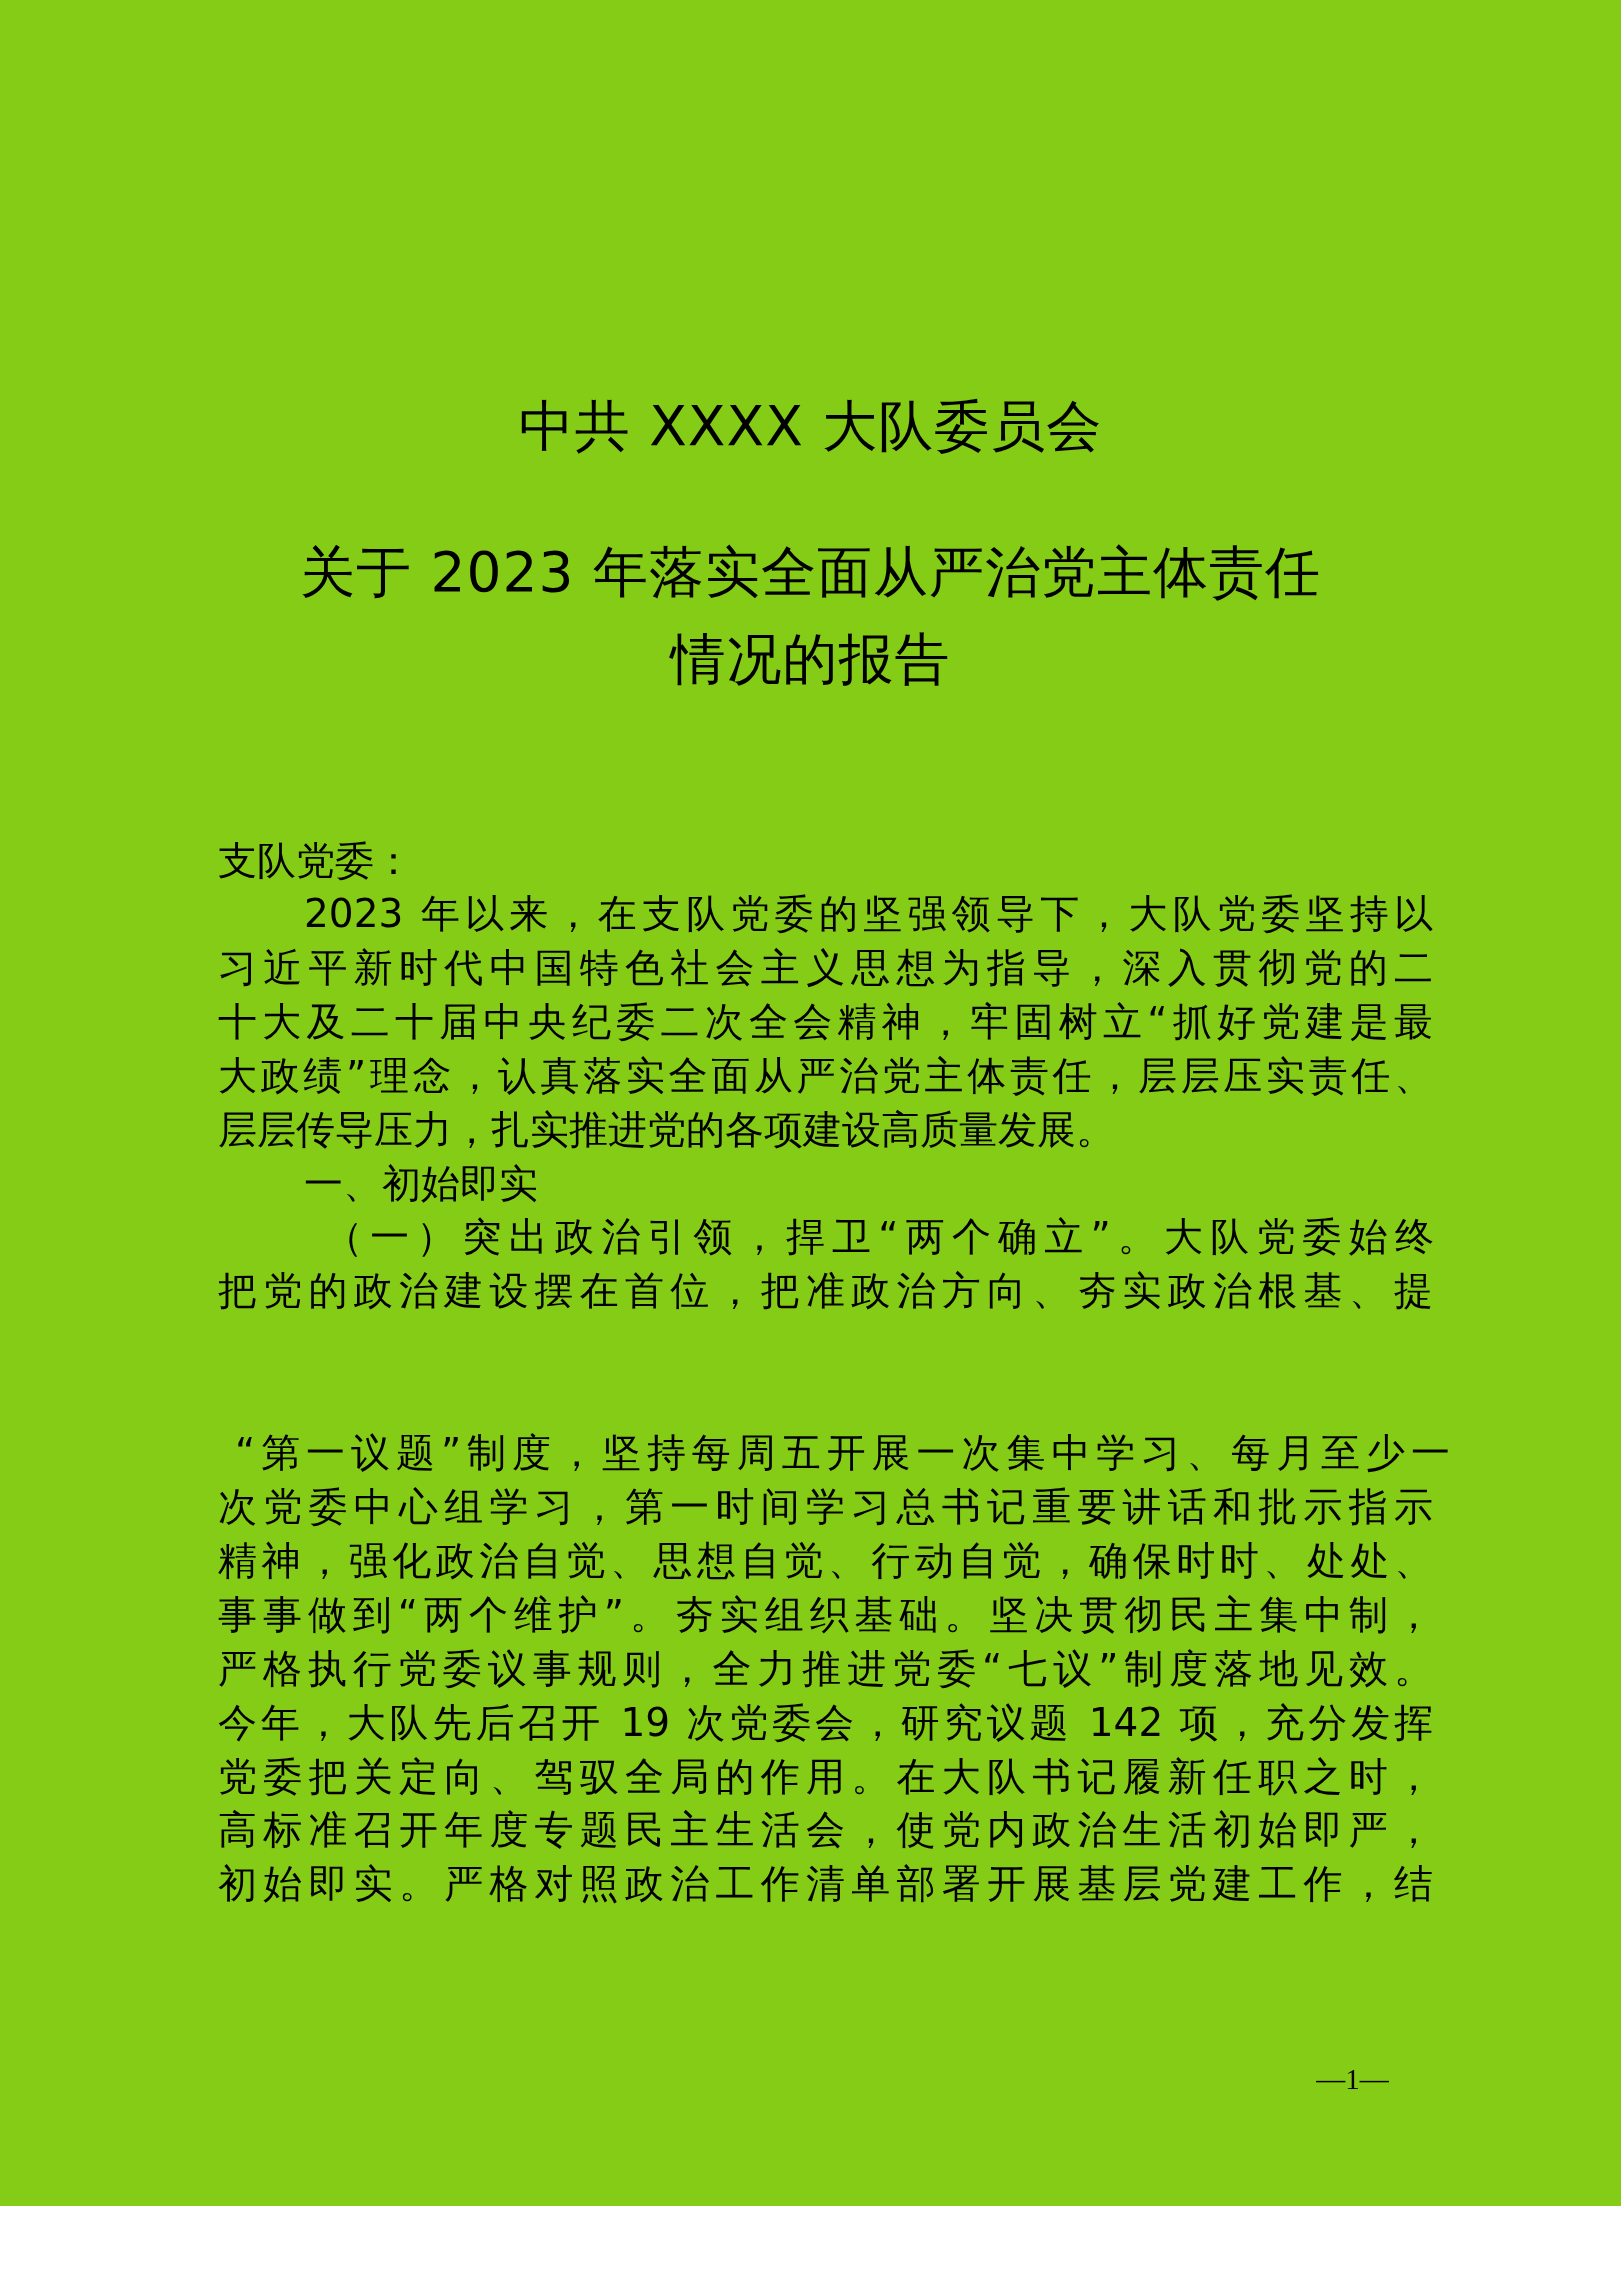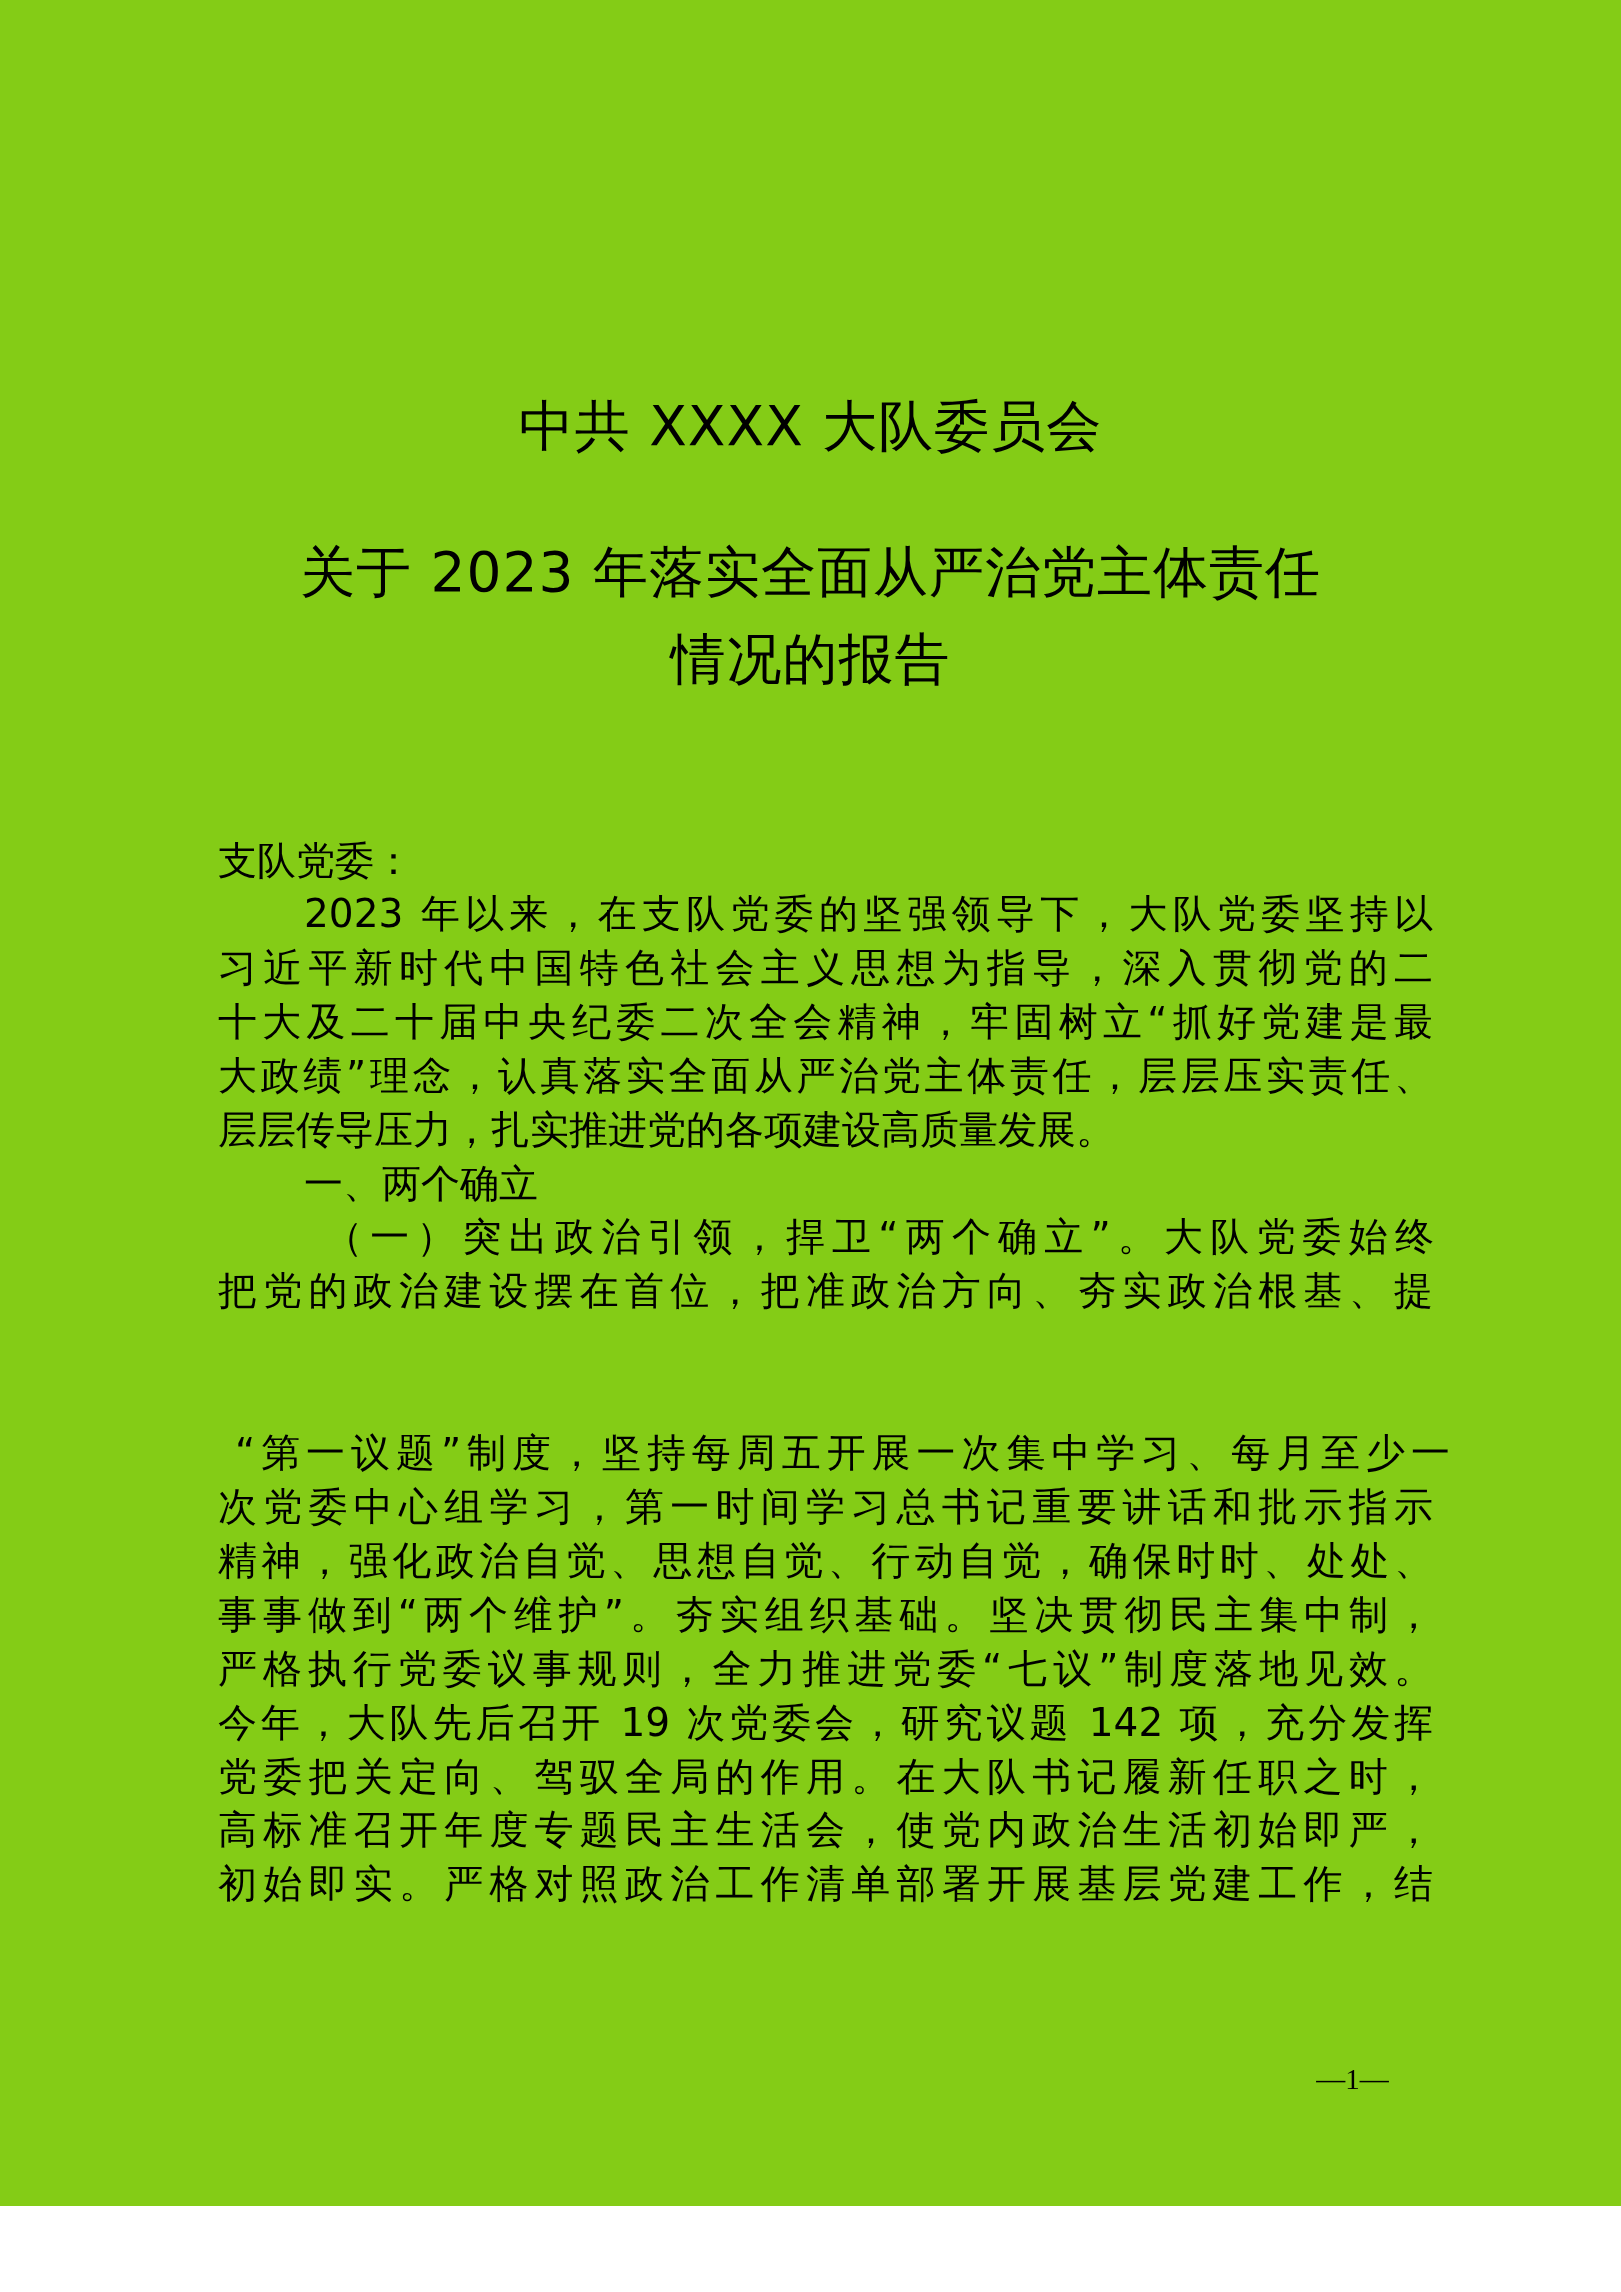--- a/index.html
+++ b/index.html
@@ -34,21 +34,21 @@
   <div class="title-line" style="top:625px;">情况的报告</div>
 
   <div class="body-line last" style="top:834px;">支队党委：</div>
 
   <div class="body-line indent" style="top:887px;">2023 年以来，在支队党委的坚强领导下，大队党委坚持以</div>
   <div class="body-line" style="top:941px;">习近平新时代中国特色社会主义思想为指导，深入贯彻党的二</div>
   <div class="body-line" style="top:995px;">十大及二十届中央纪委二次全会精神，牢固树立“抓好党建是最</div>
   <div class="body-line" style="top:1049px;">大政绩”理念，认真落实全面从严治党主体责任，层层压实责任、</div>
   <div class="body-line last" style="top:1103px;">层层传导压力，扎实推进党的各项建设高质量发展。</div>
 
-  <div class="body-line heading" style="top:1157px;">一、两个确立</div>
+  <div class="body-line heading" style="top:1157px;">一、初始即实</div>
 
   <div class="body-line indent-sm" style="top:1210px;">（一）突出政治引领，捍卫“两个确立”。大队党委始终</div>
   <div class="body-line" style="top:1264px;">把党的政治建设摆在首位，把准政治方向、夯实政治根基、提</div>
   <div class="body-line" style="top:1426px;margin-left:17px;">“第一议题”制度，坚持每周五开展一次集中学习、每月至少一</div>
   <div class="body-line" style="top:1534px;">精神，强化政治自觉、思想自觉、行动自觉，确保时时、处处、</div>
   <div class="body-line" style="top:1480px;">次党委中心组学习，第一时间学习总书记重要讲话和批示指示</div>
   <div class="body-line" style="top:1588px;">事事做到“两个维护”。夯实组织基础。坚决贯彻民主集中制，</div>
   <div class="body-line" style="top:1642px;">严格执行党委议事规则，全力推进党委“七议”制度落地见效。</div>
   <div class="body-line" style="top:1696px;">今年，大队先后召开 19 次党委会，研究议题 142 项，充分发挥</div>
   <div class="body-line" style="top:1750px;">党委把关定向、驾驭全局的作用。在大队书记履新任职之时，</div>

